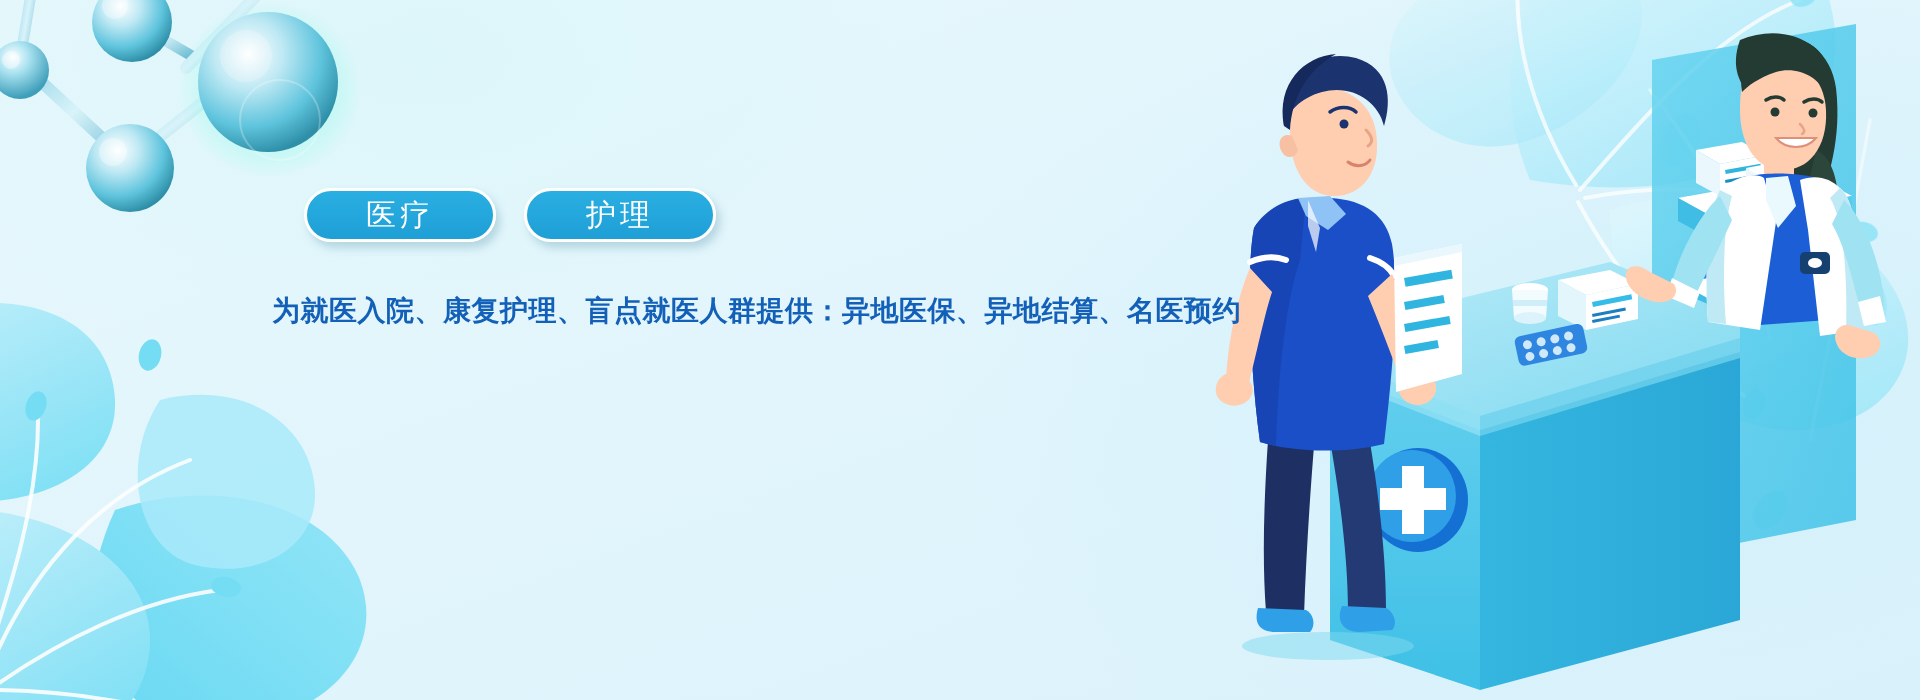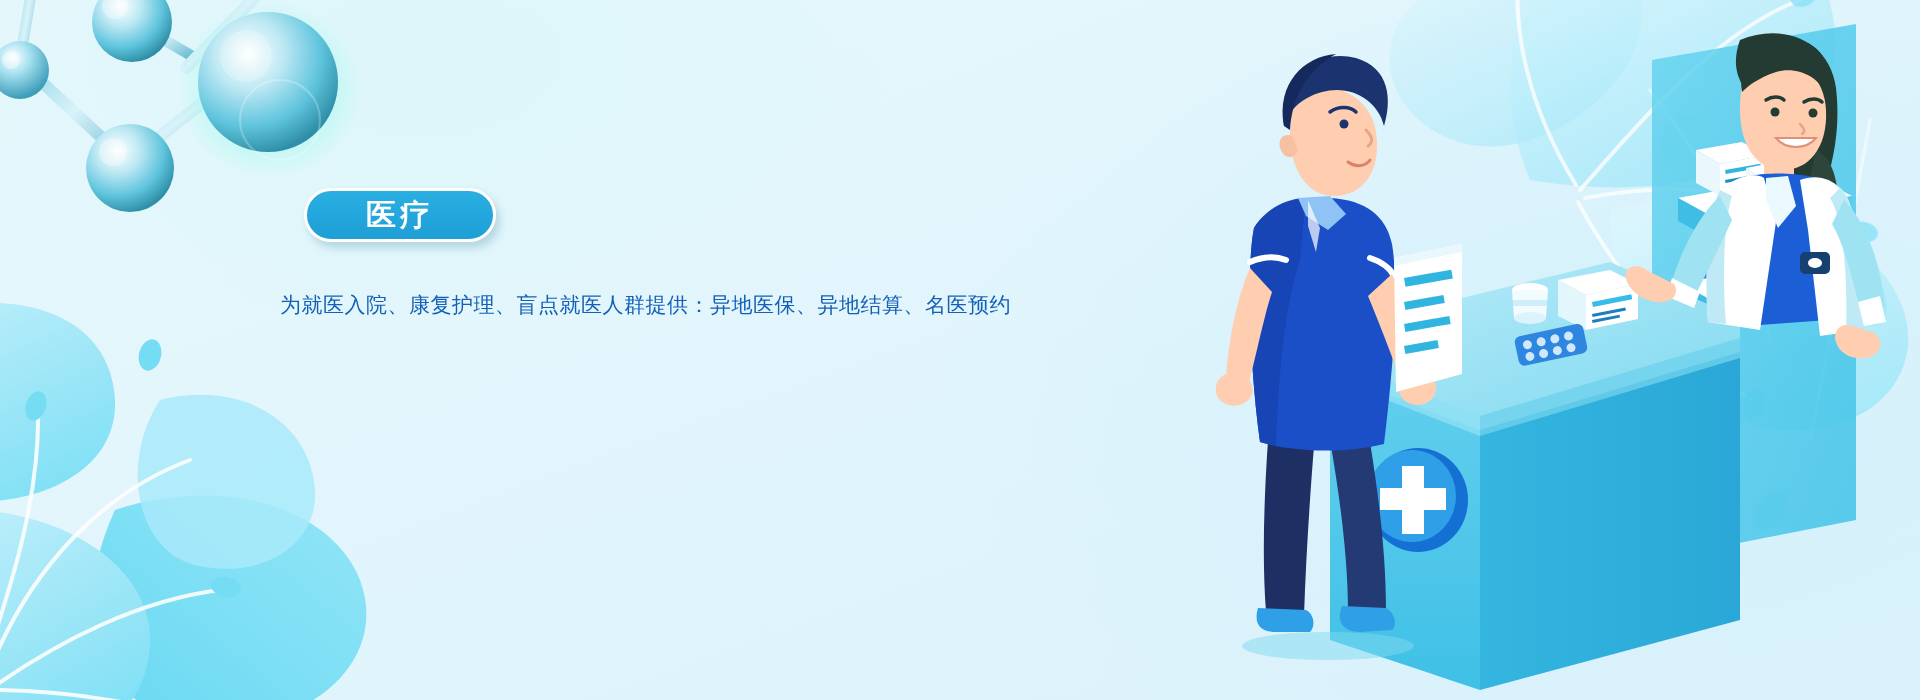--- a/index.html
+++ b/index.html
@@ -70,37 +70,37 @@
   }
   .pill{
     min-width:192px;
     height:54px;
     border-radius:27px;
     display:flex;
     align-items:center;
     justify-content:center;
     color:#ffffff;
     font-size:30px;
-    font-weight:bold;
+    font-weight:normal;
     letter-spacing:4px;
     border:3px solid #ffffff;
     box-shadow:4px 6px 8px rgba(80,140,165,.30);
     cursor:pointer;
     user-select:none;
   }
   .pill.v0{ background:linear-gradient(180deg,#2aafe2 0%,#1e9fd6 100%); }
   .pill.v1{ background:linear-gradient(180deg,#56d3ea 0%,#3cc7e6 100%); }
   .pill.v2{ background:linear-gradient(180deg,#2aafe2 0%,#1e9fd6 100%); }
 
   #desc{
     margin-top:46px;
-    margin-left:8px;
+    margin-left:0;
     color:#1360b8;
-    font-size:21px;
-    font-weight:normal;
+    font-size:28px;
+    font-weight:bold;
     line-height:1.65;
     letter-spacing:.5px;
   }
   #desc .line{ display:block; white-space:nowrap; }
 
   
   #illustration{
     position:absolute;
     right:0;
     top:0;
@@ -473,20 +473,21 @@
         </g>
       </g>
     </g>
   </svg>
 
   <div id="content">
 
 
     <div id="pill-row">
       <div class="pill v0">医疗</div>
+      <div class="pill v2">护理</div>
     </div>
 
     <div id="desc">
       <span class="line">为就医入院、康复护理、盲点就医人群提供：异地医保、异地结算、名医预约</span>
     </div>
 
   </div>
 </div>
 
 </body></html>

